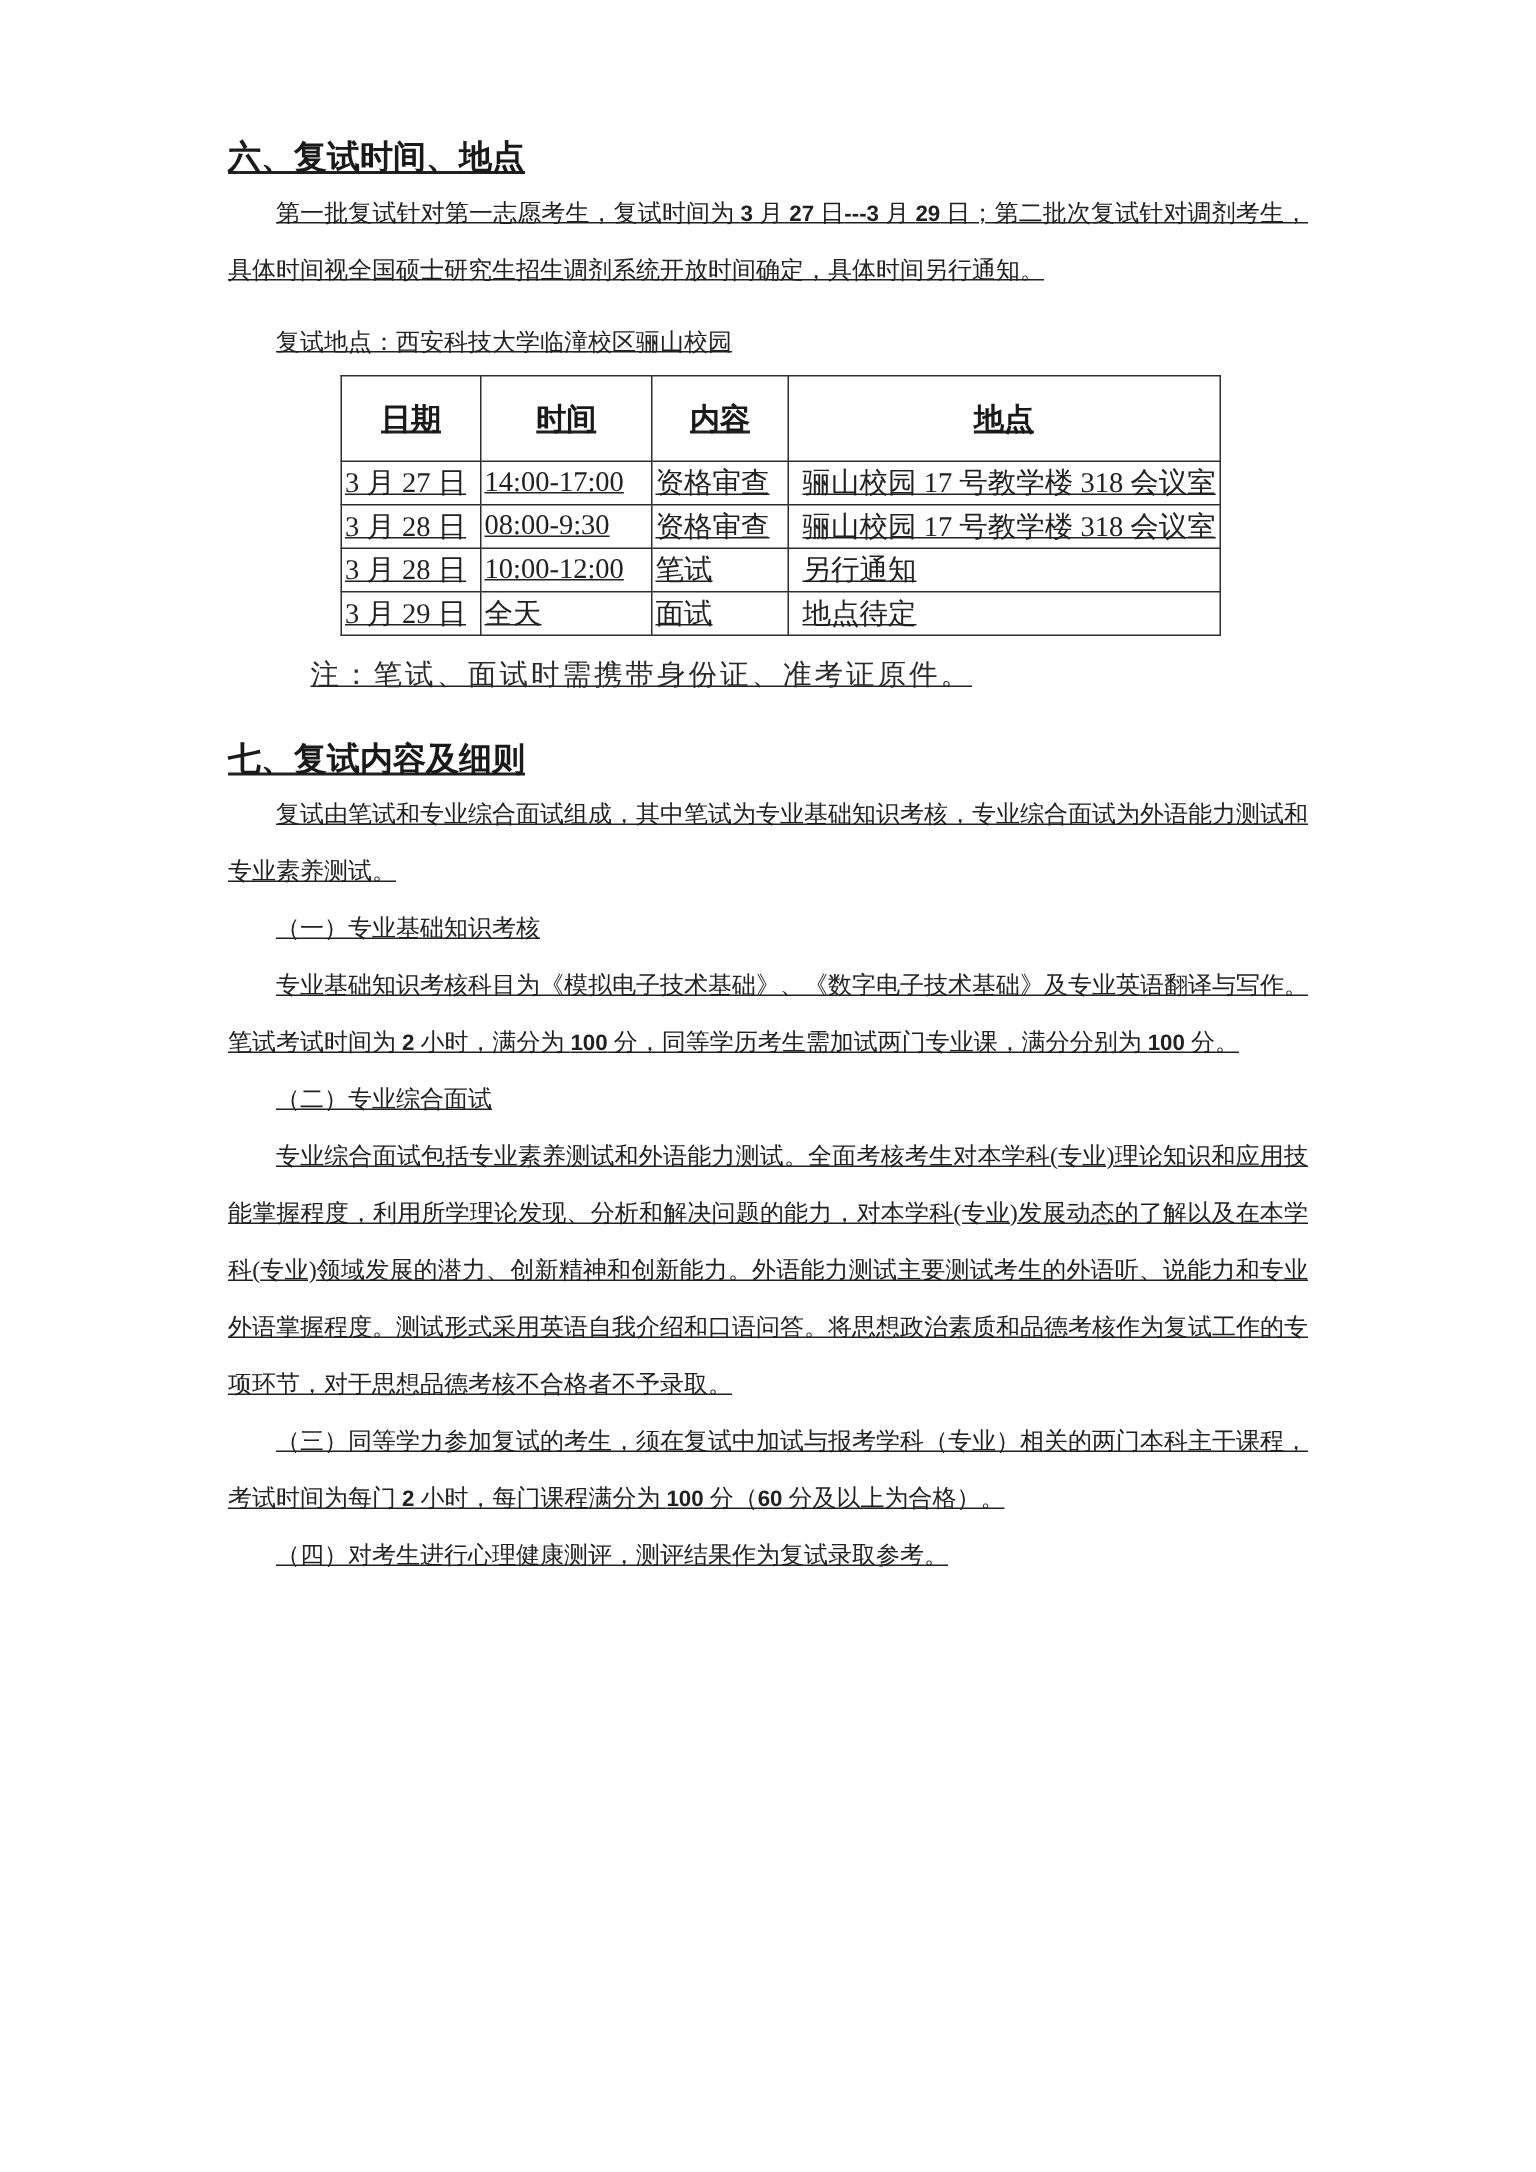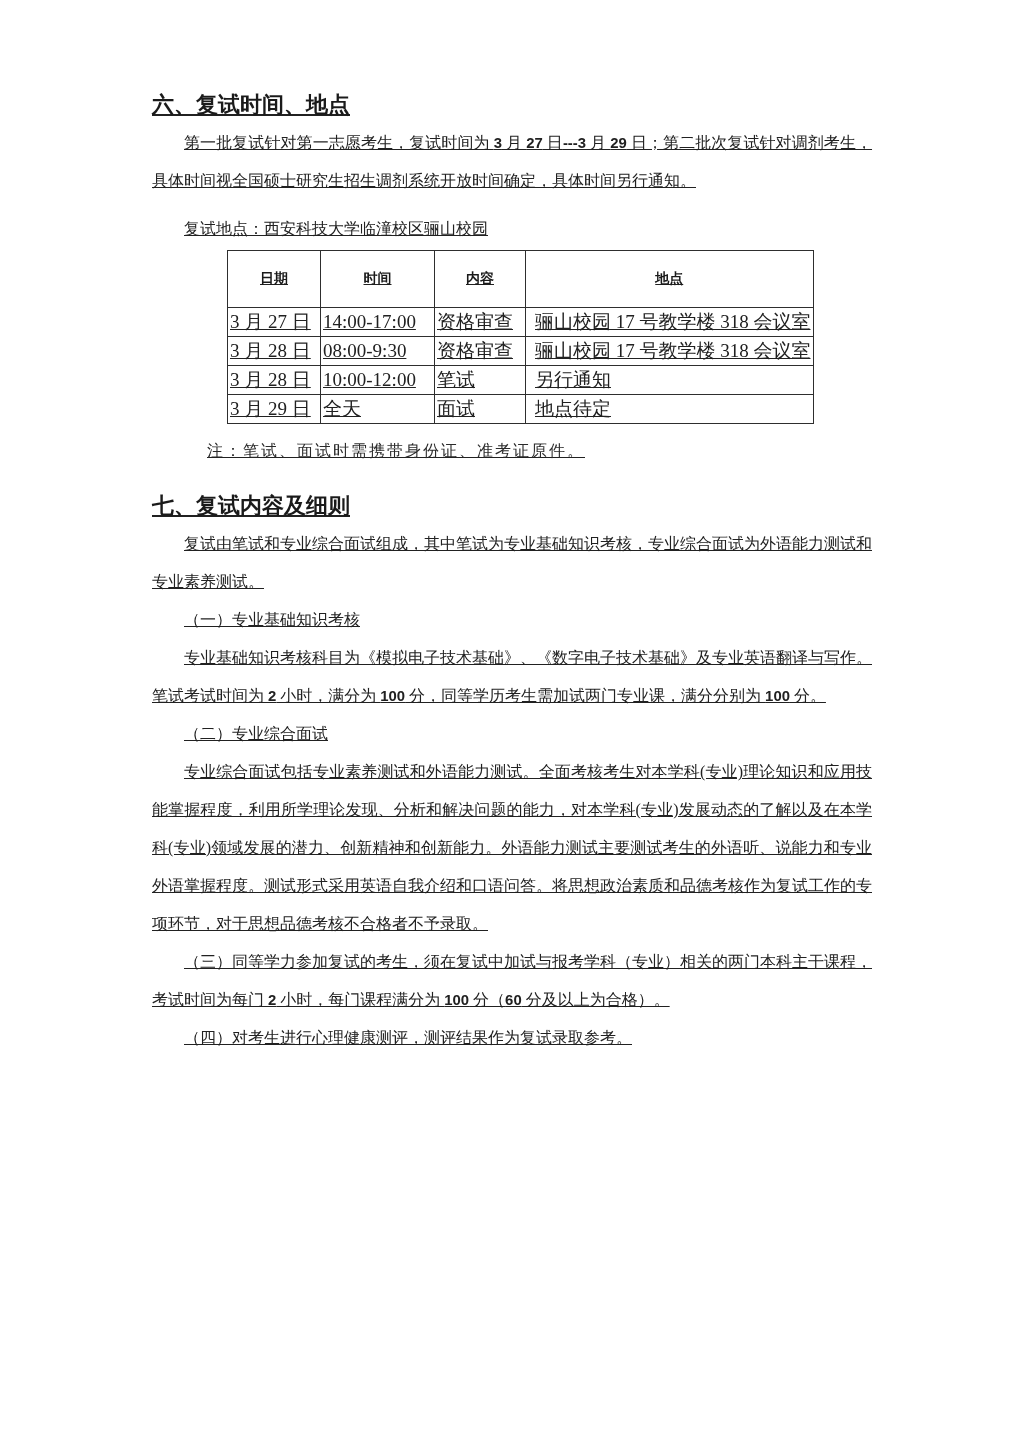--- a/index.html
+++ b/index.html
@@ -52,37 +52,37 @@
   table.schedule col.c2 { width: 114px; }
   table.schedule col.c3 { width: 91px; }
   table.schedule col.c4 { width: 275px; }
   table.schedule th, table.schedule td {
     border: 1px solid #2e2e2e;
     overflow: hidden;
     white-space: nowrap;
   }
   table.schedule th {
     height: 54px;
-    font-size: 14px;
+    font-size: 20px;
     font-weight: bold;
     color: #1a1a1a;
   }
   table.schedule td {
     height: 28px;
     font-size: 19px;
     text-align: left;
     padding: 0 2px;
     color: #212121;
   }
   table.schedule td.left {
     text-align: left;
     padding-left: 9px;
   }
   p.note {
-    font-size: 16px;
+    font-size: 19px;
     line-height: 30px;
     letter-spacing: 2px;
     margin: 12px 0 0 55px;
     color: #2a2a2a;
   }
 </style>
 </head>
 <body>
 
 <div class="page">

